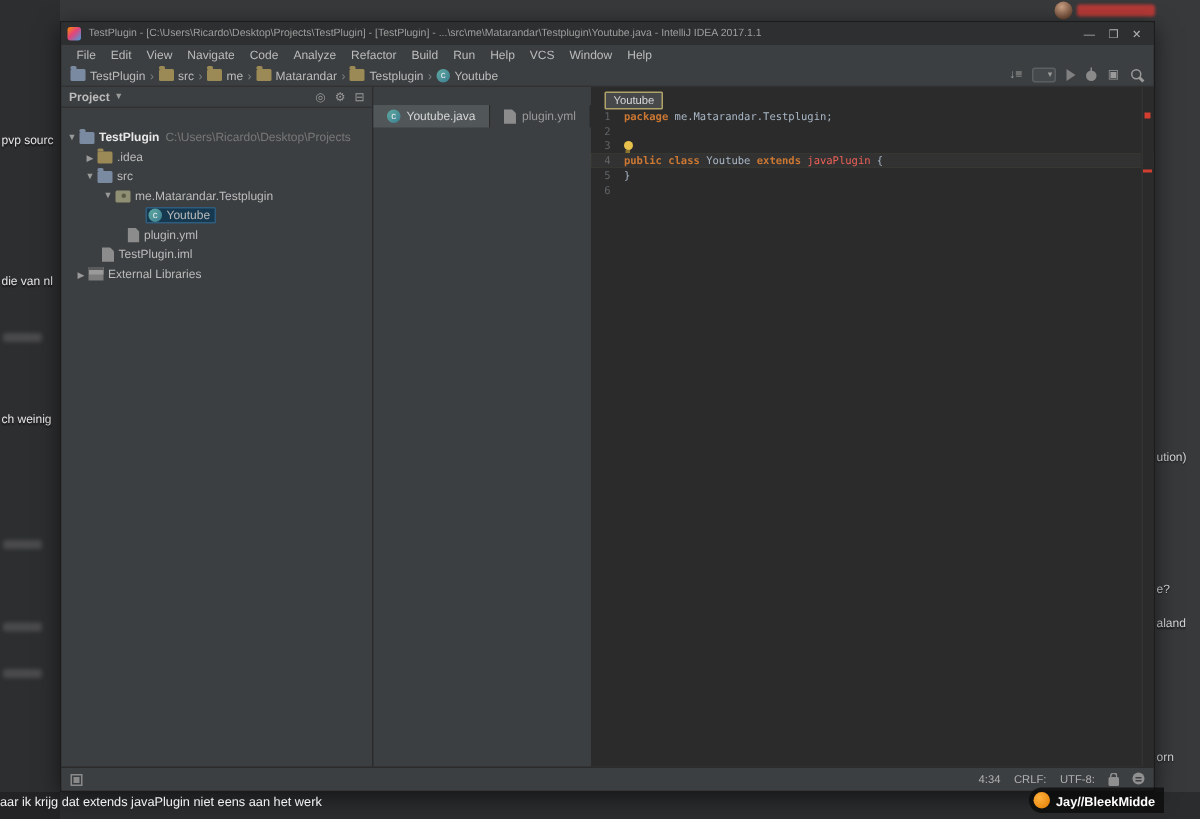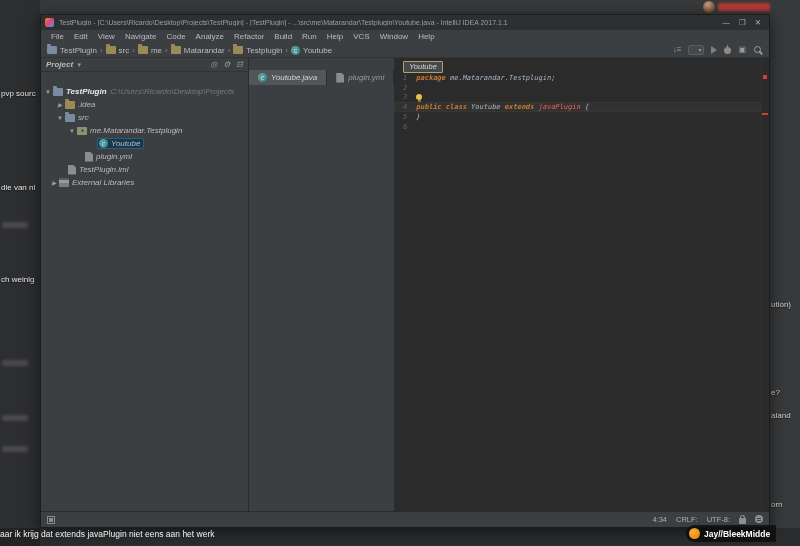--- a/index.html
+++ b/index.html
@@ -45,21 +45,21 @@
   .mini-icon { color:#9a9a9a; font-size:8px; line-height:10px; }
   .run-combo { width:16px; height:10px; background:#45494b; border:1px solid #5c5f61; border-radius:2px;
                color:#9a9a9a; font-size:6px; text-align:right; line-height:9px; padding-right:2px; }
   .play-tri { width:0; height:0; border-left:6px solid #808080; border-top:4px solid transparent; border-bottom:4px solid transparent; }
   .bug-dot { width:7px; height:7px; border-radius:50%; background:#8a8a8a; position:relative; }
   .bug-dot::after { content:""; position:absolute; left:3px; top:-2px; width:1px; height:3px; background:#8a8a8a; }
   .icon-search { width:10px; height:10px; position:relative; display:inline-block; }
   .icon-search::before { content:""; position:absolute; left:1px; top:1px; width:5px; height:5px; border:1px solid #9a9a9a; border-radius:50%; }
   .icon-search::after { content:""; position:absolute; left:6px; top:7px; width:4px; height:1.5px; background:#9a9a9a; transform:rotate(45deg); }
 
-  .content { flex:1 1 auto; display:flex; min-height:0;font-style:italic; }
+  .content { flex:1 1 auto; display:flex; min-height:0; }
 
   
   .project-panel { width:208px; flex:0 0 auto; display:flex; flex-direction:column; border-right:1px solid #2b2b2b; background:#3c3f41; min-height:0; }
   .panel-header { height:14px; flex:0 0 auto; display:flex; align-items:center; padding:0 5px; border-bottom:1px solid #323232; }
   .panel-title { color:#bbbbbb; font-size:8px; font-weight:bold; }
   .panel-caret { color:#9a9a9a; font-size:6px; margin-left:3px; }
   .panel-tools { margin-left:auto; display:flex; gap:6px; align-items:center; }
   .tree { flex:1 1 auto; padding-top:13px; overflow:hidden; }
   .tree-row { height:13px; display:flex; align-items:center; color:#bbbbbb; font-size:8px; white-space:nowrap; }
   .tree-row .chev { width:10px; color:#9a9a9a; font-size:6px; text-align:center; flex:0 0 auto; }

